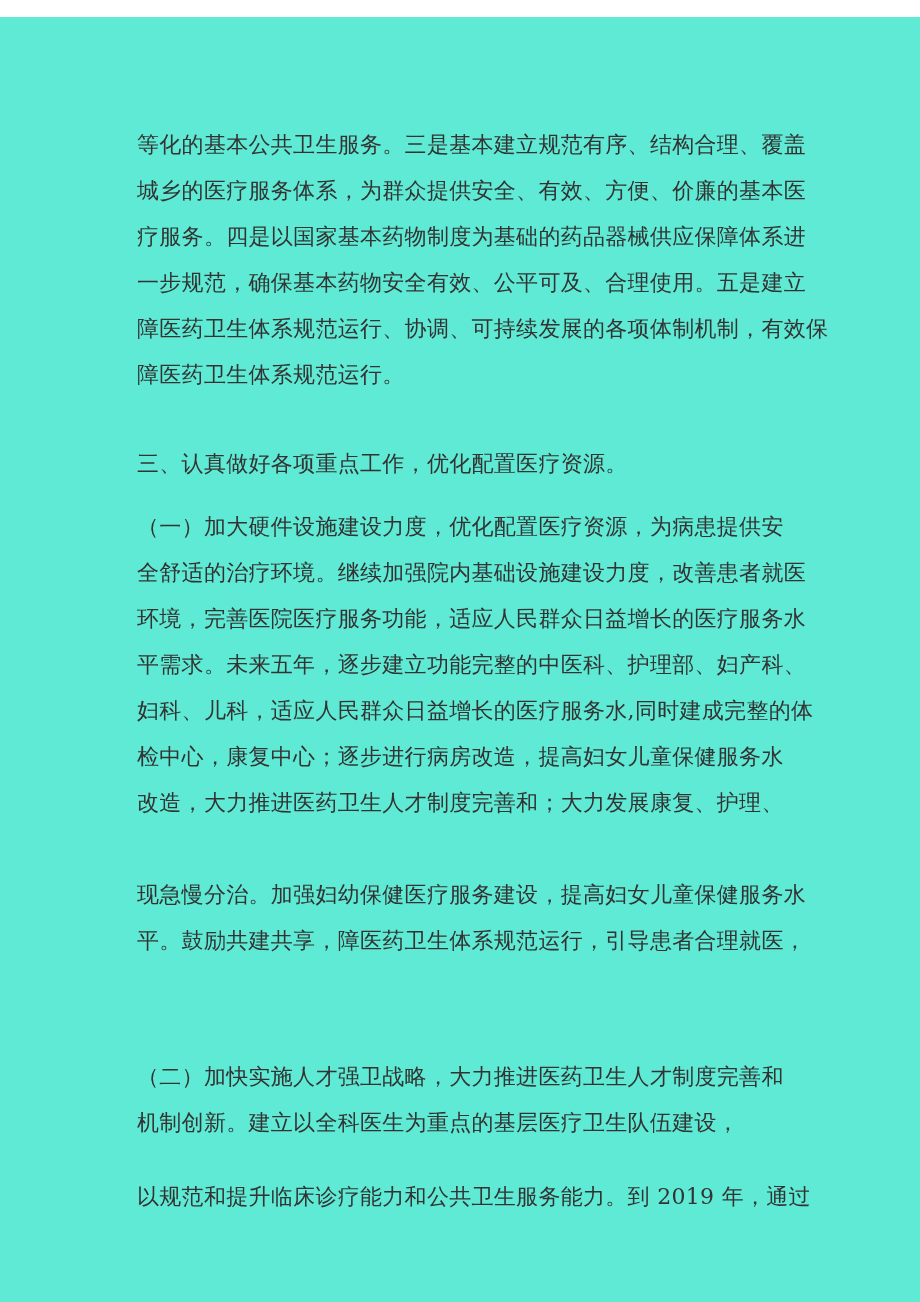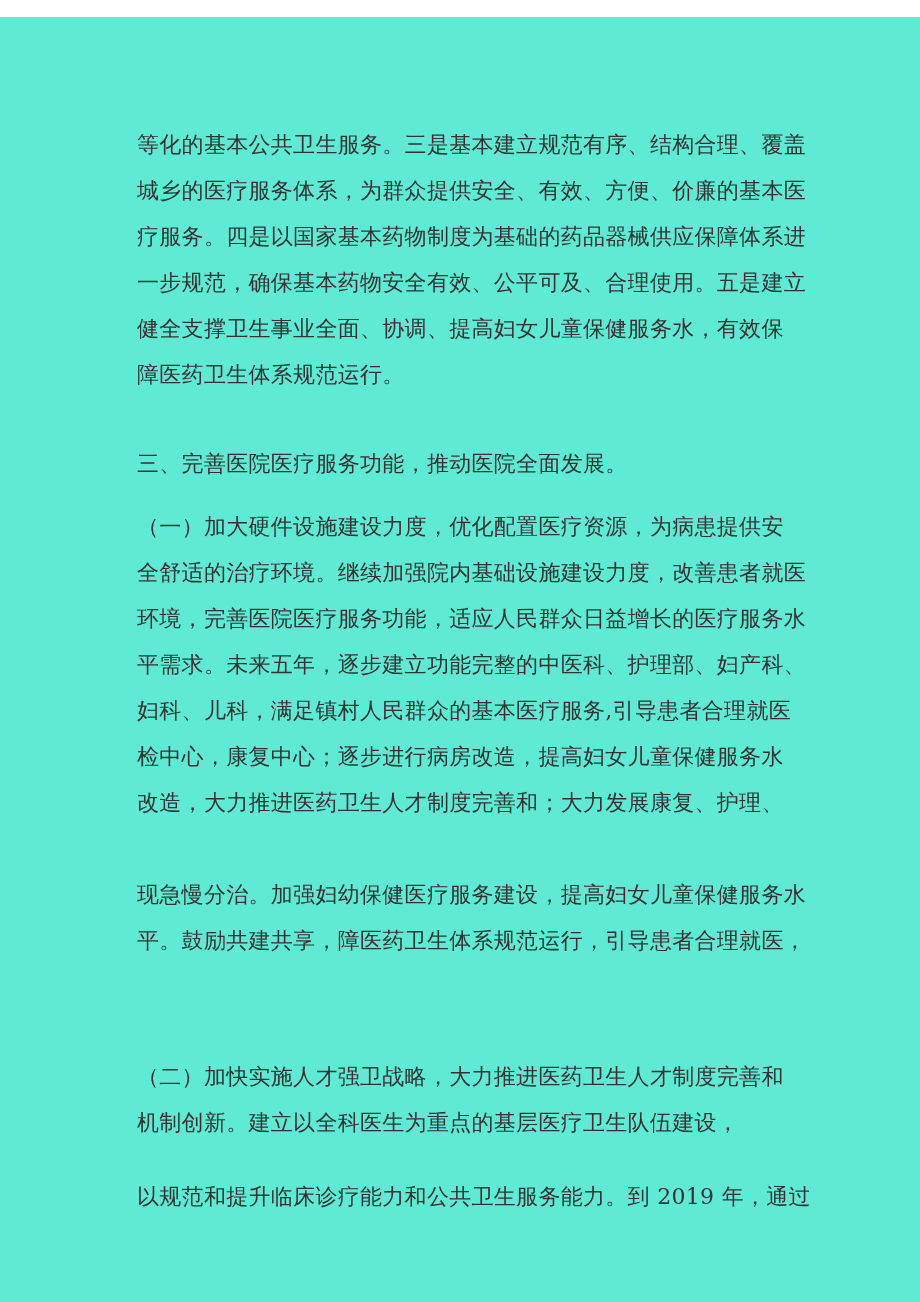--- a/index.html
+++ b/index.html
@@ -18,28 +18,28 @@
   }
 </style>
 </head>
 <body>
 
 <div class="page">
   <div class="line" style="top:113px">等化的基本公共卫生服务。三是基本建立规范有序、结构合理、覆盖</div>
   <div class="line" style="top:159px">城乡的医疗服务体系，为群众提供安全、有效、方便、价廉的基本医</div>
   <div class="line" style="top:205px">疗服务。四是以国家基本药物制度为基础的药品器械供应保障体系进</div>
   <div class="line" style="top:251px">一步规范，确保基本药物安全有效、公平可及、合理使用。五是建立</div>
-  <div class="line" style="top:297px">健全支撑卫生事业全面、协调、提高妇女儿童保健服务水，有效保</div>
+  <div class="line" style="top:297px">障医药卫生体系规范运行、协调、可持续发展的各项体制机制，有效保</div>
   <div class="line" style="top:343px">障医药卫生体系规范运行。</div>
-  <div class="line" style="top:432px">三、完善医院医疗服务功能，推动医院全面发展。</div>
+  <div class="line" style="top:432px">三、认真做好各项重点工作，优化配置医疗资源。</div>
   <div class="line" style="top:495px">（一）加大硬件设施建设力度，优化配置医疗资源，为病患提供安</div>
   <div class="line" style="top:541px">全舒适的治疗环境。继续加强院内基础设施建设力度，改善患者就医</div>
   <div class="line" style="top:587px">环境，完善医院医疗服务功能，适应人民群众日益增长的医疗服务水</div>
   <div class="line" style="top:633px">平需求。未来五年，逐步建立功能完整的中医科、护理部、妇产科、</div>
-  <div class="line" style="top:679px">妇科、儿科，满足镇村人民群众的基本医疗服务,引导患者合理就医</div>
+  <div class="line" style="top:679px">妇科、儿科，适应人民群众日益增长的医疗服务水,同时建成完整的体</div>
   <div class="line" style="top:725px">检中心，康复中心；逐步进行病房改造，提高妇女儿童保健服务水</div>
   <div class="line" style="top:771px">改造，大力推进医药卫生人才制度完善和；大力发展康复、护理、</div>
   <div class="line" style="top:863px">现急慢分治。加强妇幼保健医疗服务建设，提高妇女儿童保健服务水</div>
   <div class="line" style="top:909px">平。鼓励共建共享，障医药卫生体系规范运行，引导患者合理就医，</div>
   <div class="line" style="top:1045px">（二）加快实施人才强卫战略，大力推进医药卫生人才制度完善和</div>
   <div class="line" style="top:1091px">机制创新。建立以全科医生为重点的基层医疗卫生队伍建设，</div>
   <div class="line" style="top:1165px">以规范和提升临床诊疗能力和公共卫生服务能力。到 2019 年，通过</div>
 </div>
 
 </body></html>

